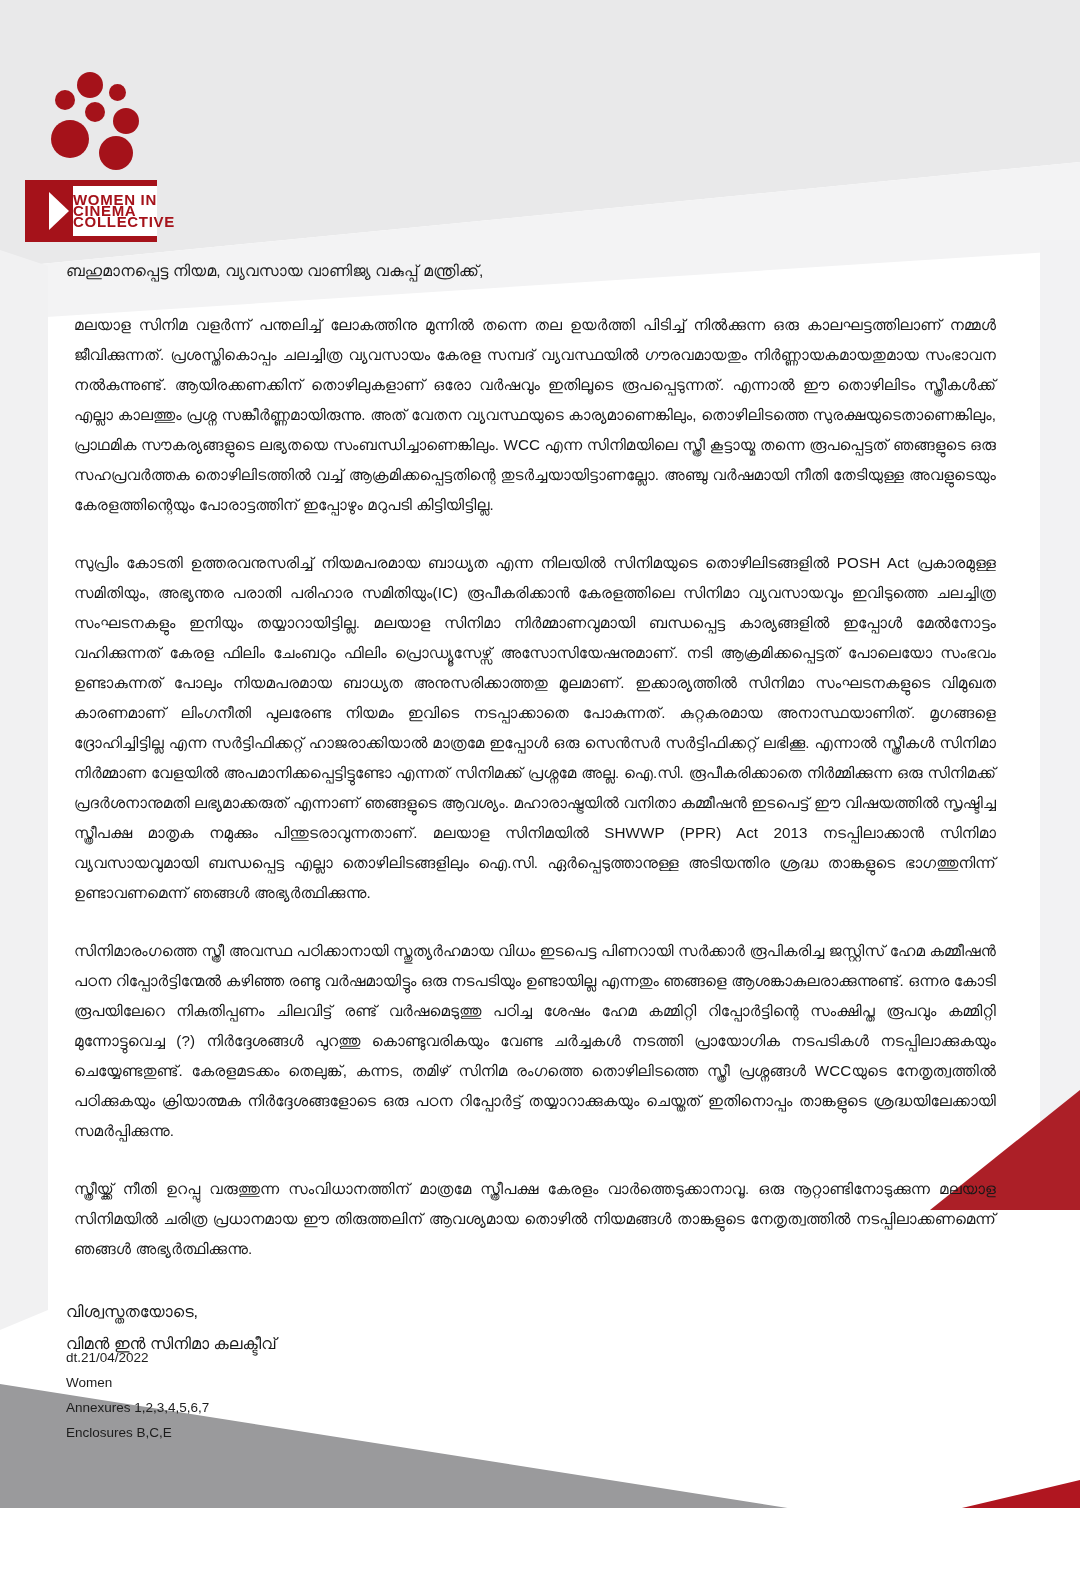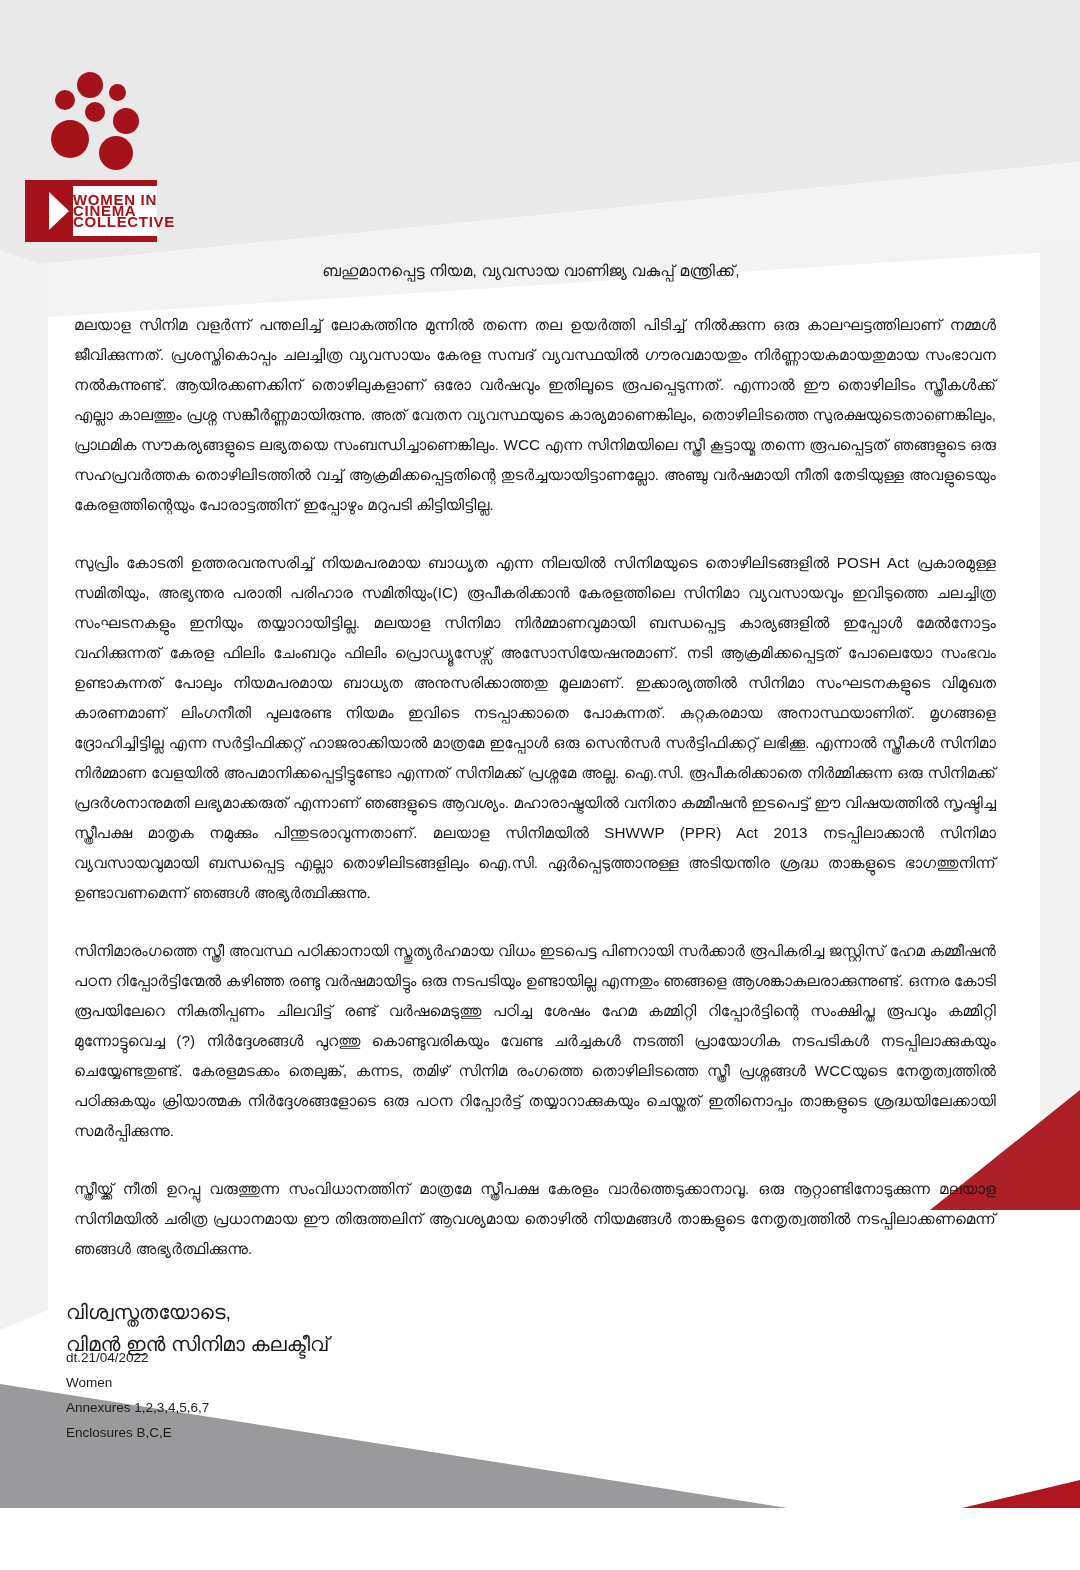--- a/index.html
+++ b/index.html
@@ -113,32 +113,31 @@
     position: absolute;
     left: 66px;
     top: 262px;
     width: 930px;
   }
   .salutation {
     font-size: 15.5px;
     color: #1a1a1a;
     margin-bottom: 30px;
     letter-spacing: .2px;
-    text-align: center;
   }
   p.para {
     font-size: 15.2px;
     line-height: 30px;
     color: #181818;
     text-align: justify;
     margin: 0 0 28px 8px;
     letter-spacing: .1px;
   }
   .closing {
-    font-size: 20px;
+    font-size: 16px;
     line-height: 28px;
     color: #181818;
     margin-top: 34px;
   }
   .closing .sign {
     font-weight: normal;
     display: block;
     margin-top: 4px;
   }
   .meta {

